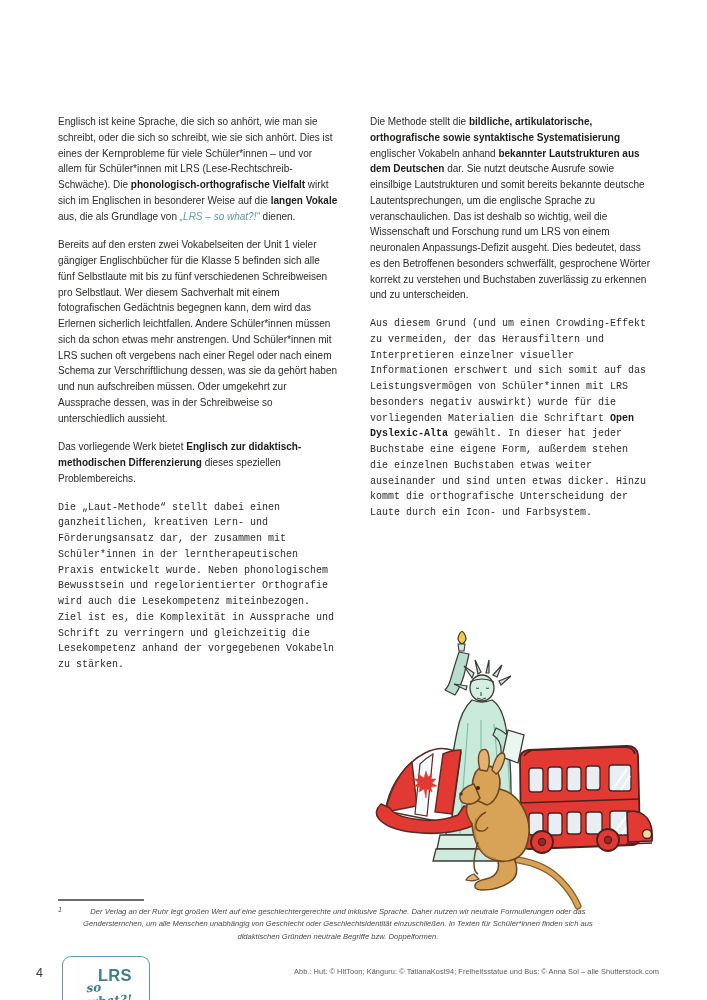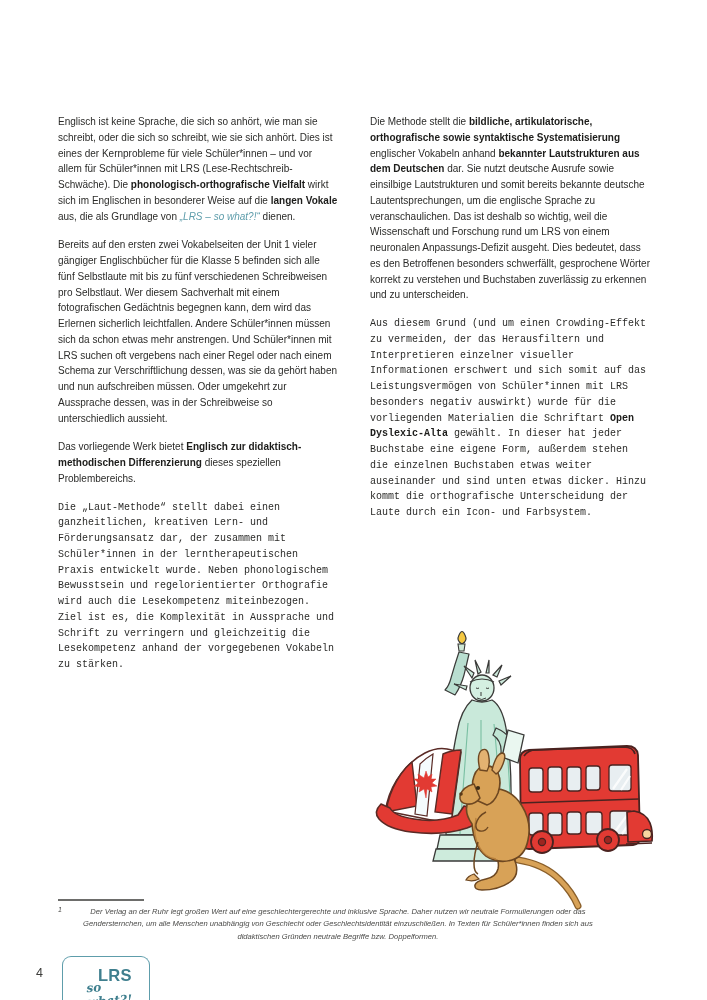--- a/index.html
+++ b/index.html
@@ -356,15 +356,16 @@
   <div class="footer">
     <div class="page-number">4</div>
 
     <div class="logo-box">
       <div class="logo-inner">
         <div class="logo-lrs">LRS</div>
         <div class="logo-sowhat">so what?!</div>
       </div>
     </div>
 
+    <div class="credits">Abb.: Hut: © HitToon; Känguru: © TatianaKost94; Freiheitsstatue und Bus: © Anna Sol – alle Shutterstock.com</div>
   </div>
 
 </div>
 
 </body></html>

